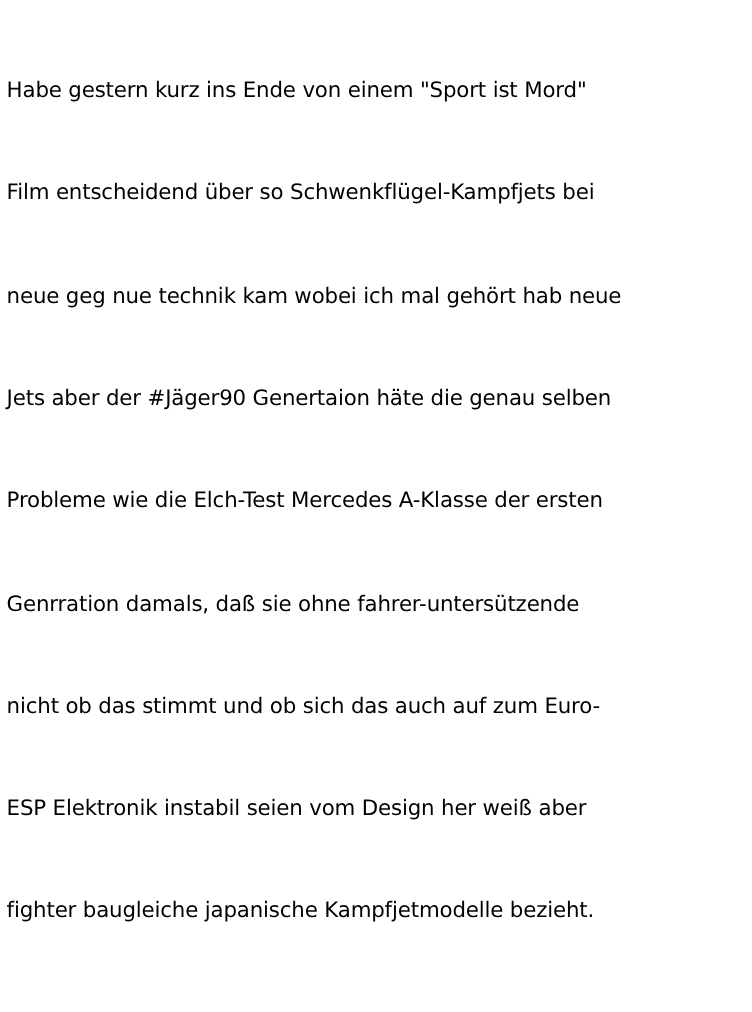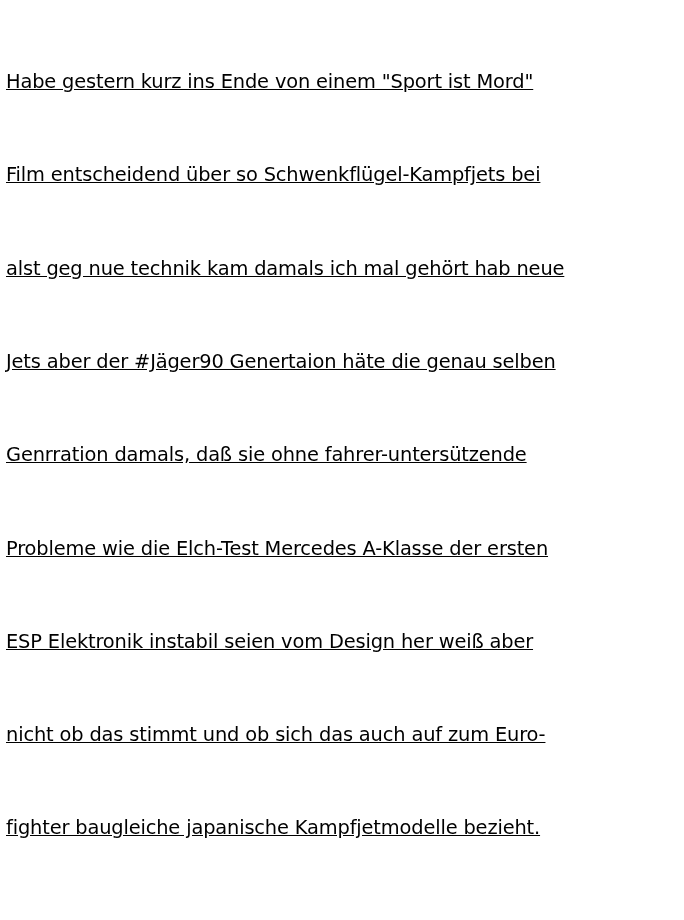--- a/index.html
+++ b/index.html
@@ -25,36 +25,35 @@
     font-family: "DejaVu Sans", sans-serif;
     font-size: 19.4px;
     line-height: 31.1px;
     letter-spacing: -0.15px;
     white-space: pre-wrap;
     word-spacing: 0px;
   }
   .line {
     display: block;
     white-space: pre;
-    text-decoration: underline;
   }
 </style>
 </head>
 <body>
 
 <div id="page">
   <div class="text-block">
     <span class="line">Habe gestern kurz ins Ende von einem "Sport ist Mord"</span>
     <span class="line">Film entscheidend über so Schwenkflügel-Kampfjets bei</span>
-    <span class="line">alst geg nue technik kam damals ich mal gehört hab neue</span>
+    <span class="line">neue geg nue technik kam wobei ich mal gehört hab neue</span>
     <span class="line">Jets aber der #Jäger90 Genertaion häte die genau selben</span>
+    <span class="line">Probleme wie die Elch-Test Mercedes A-Klasse der ersten</span>
     <span class="line">Genrration damals, daß sie ohne fahrer-untersützende</span>
-    <span class="line">Probleme wie die Elch-Test Mercedes A-Klasse der ersten</span>
+    <span class="line">nicht ob das stimmt und ob sich das auch auf zum Euro-</span>
     <span class="line">ESP Elektronik instabil seien vom Design her weiß aber</span>
-    <span class="line">nicht ob das stimmt und ob sich das auch auf zum Euro-</span>
     <span class="line">fighter baugleiche japanische Kampfjetmodelle bezieht.</span>
     
     
     
     
     
     
     
     
     

